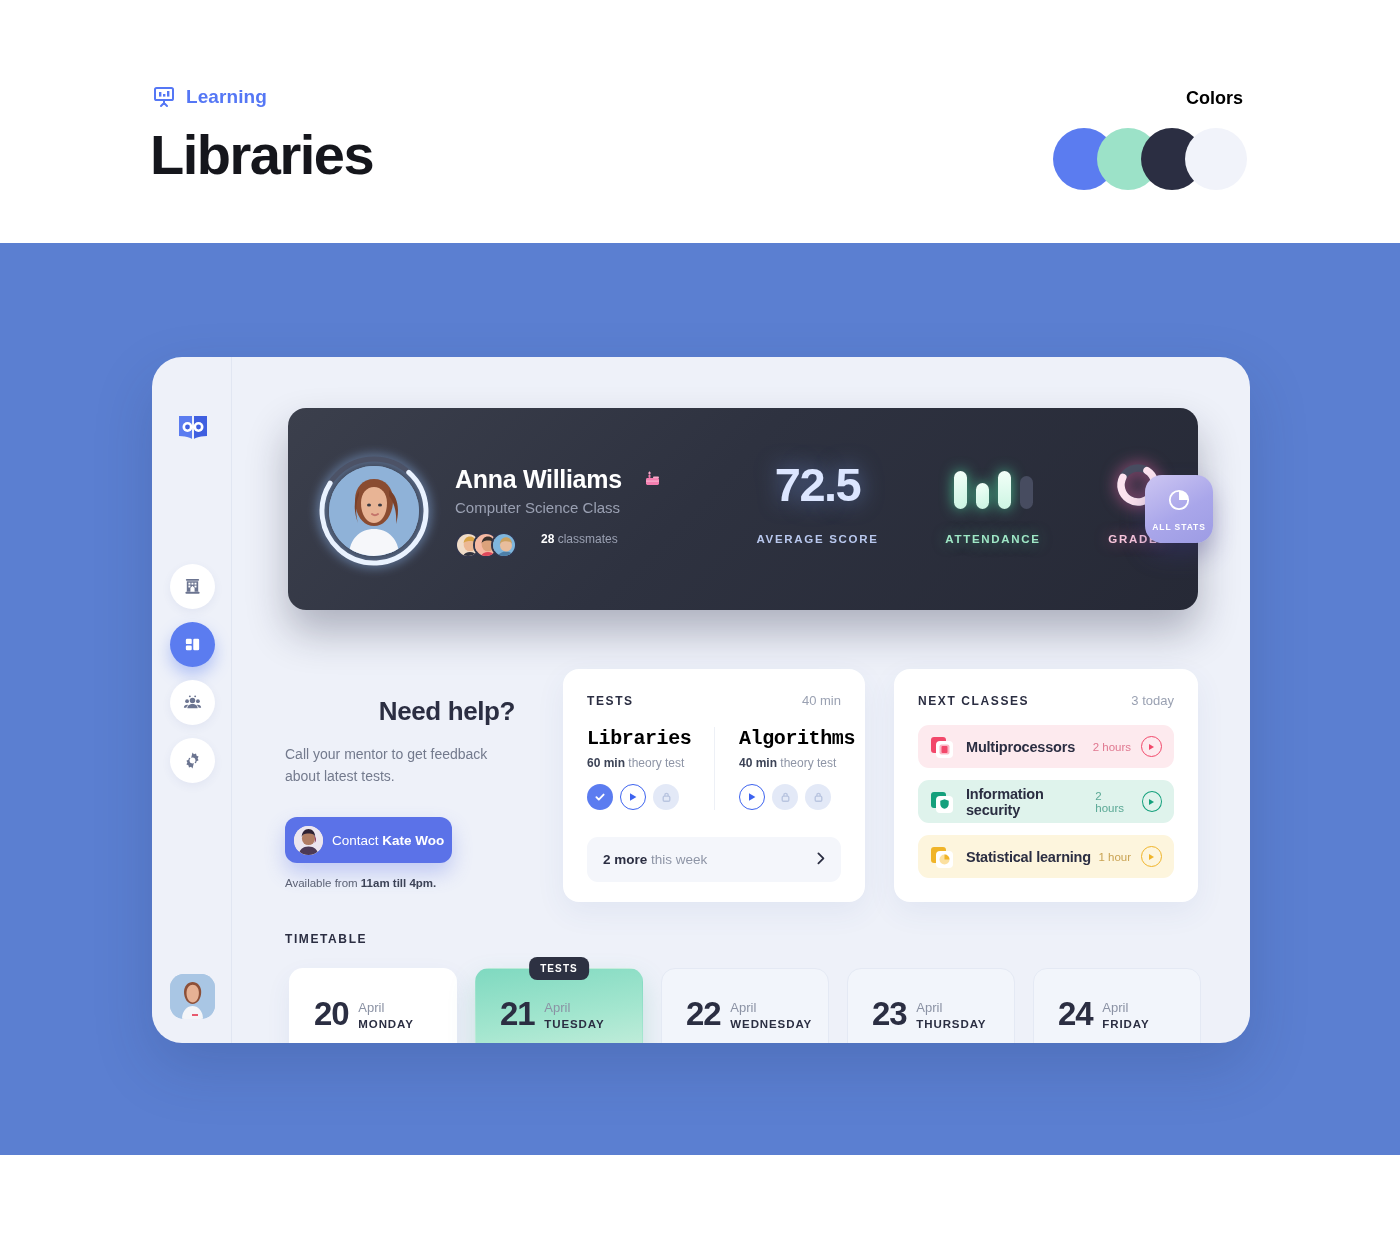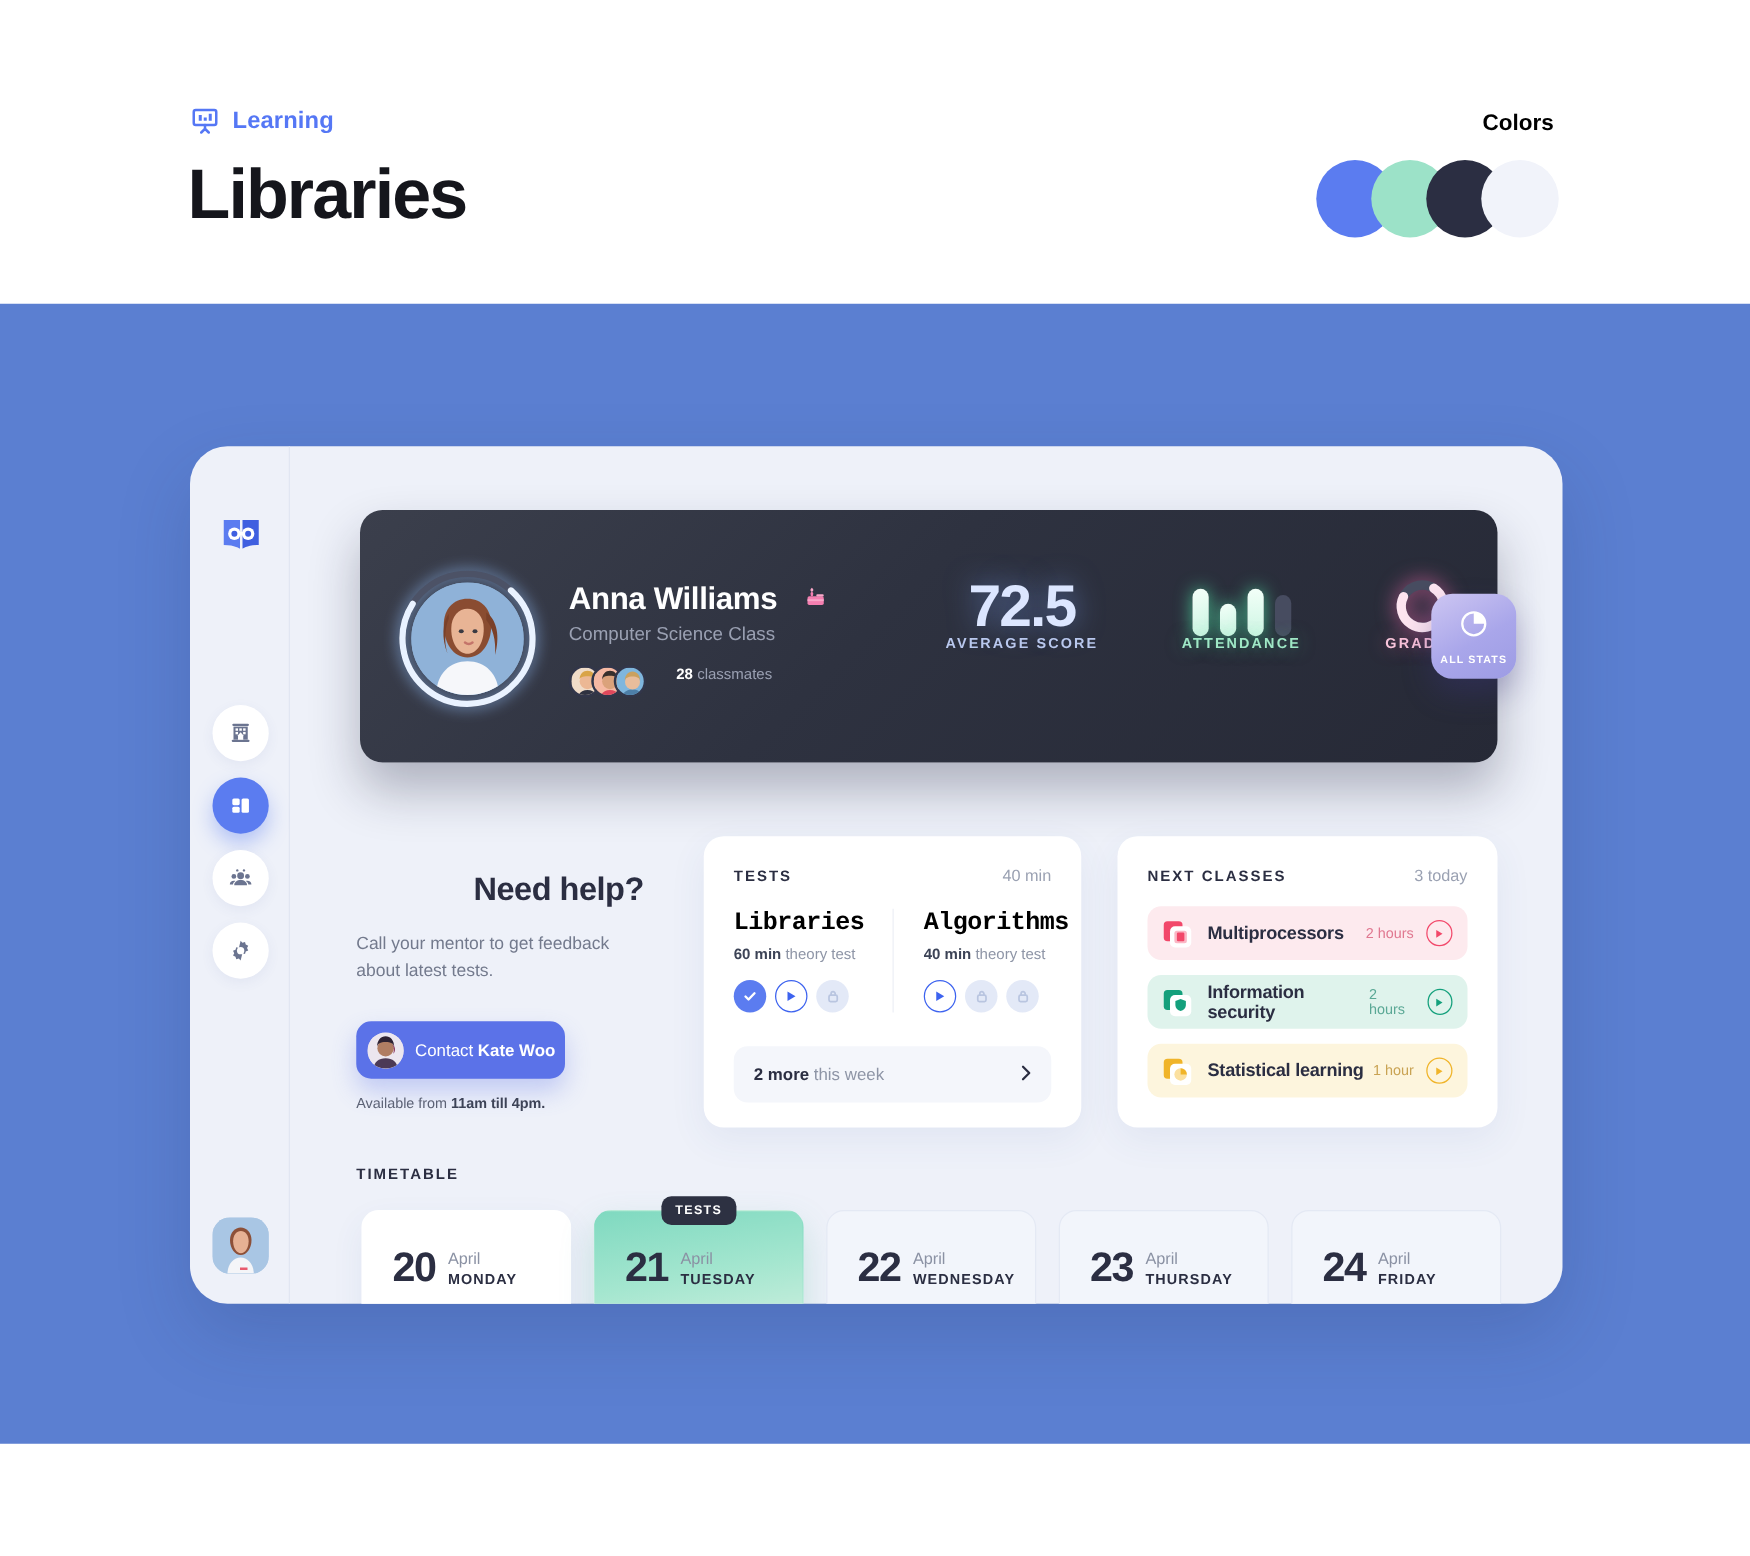--- a/index.html
+++ b/index.html
@@ -120,21 +120,21 @@
     border: 2px solid #32364a; margin-left: -8px; overflow: hidden;
   }
   .cm-av:first-child { margin-left: 0; }
   .classmates-text {
     margin-left: 12px; font-size: 12px; color: #9aa0b2;
   }
   .classmates-text b { color: #ffffff; font-weight: 700; }
 
   .stat { position: absolute; top: 53px; text-align: center; }
   .stat-label {
-    margin-top: 0; font-size: 11.5px; font-weight: 700;
+    margin-top: 24px; font-size: 11.5px; font-weight: 700;
     letter-spacing: 1.7px;
   }
   .stat-score {
     font-size: 47px; font-weight: 800; color: #dce6ff; letter-spacing: -1.5px;
     text-shadow: 0 0 22px rgba(130,170,255,.55);
     line-height: 48px;
   }
   #stat-score-wrap { left: 437px; width: 185px; }
   #stat-score-wrap .stat-label { color: #b9c8ee; }
   #stat-attend-wrap { left: 615px; width: 180px; }

